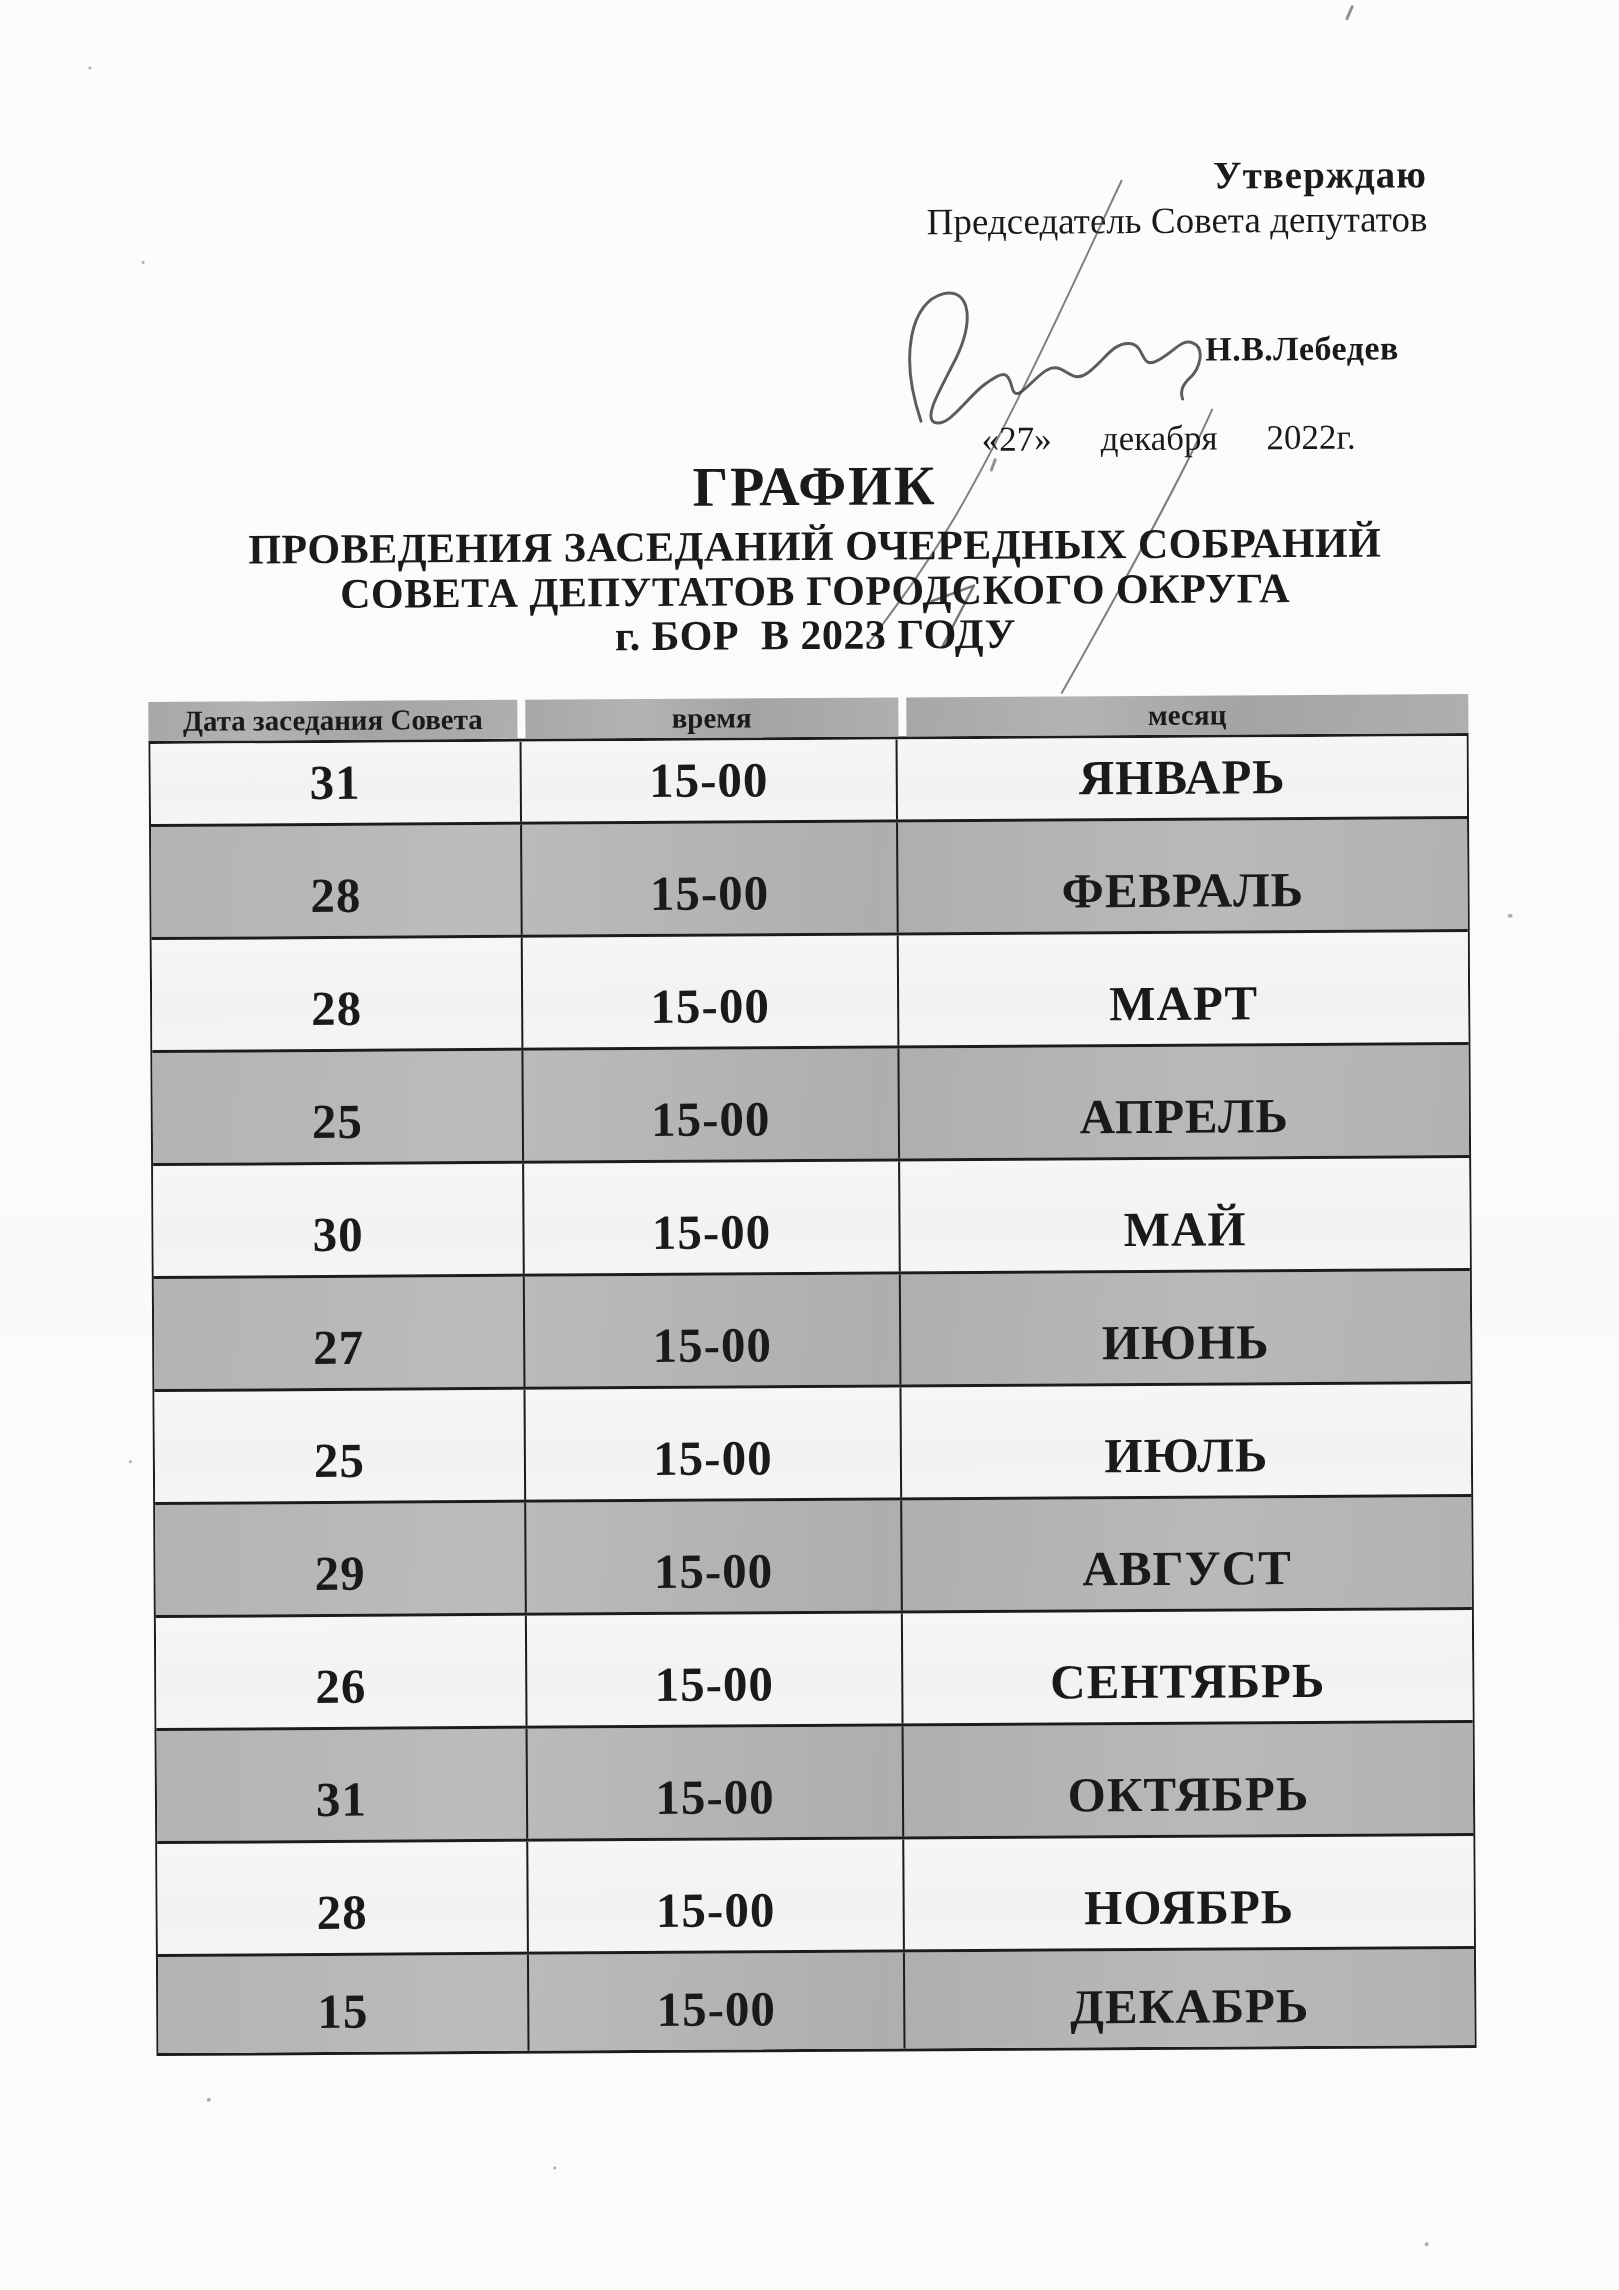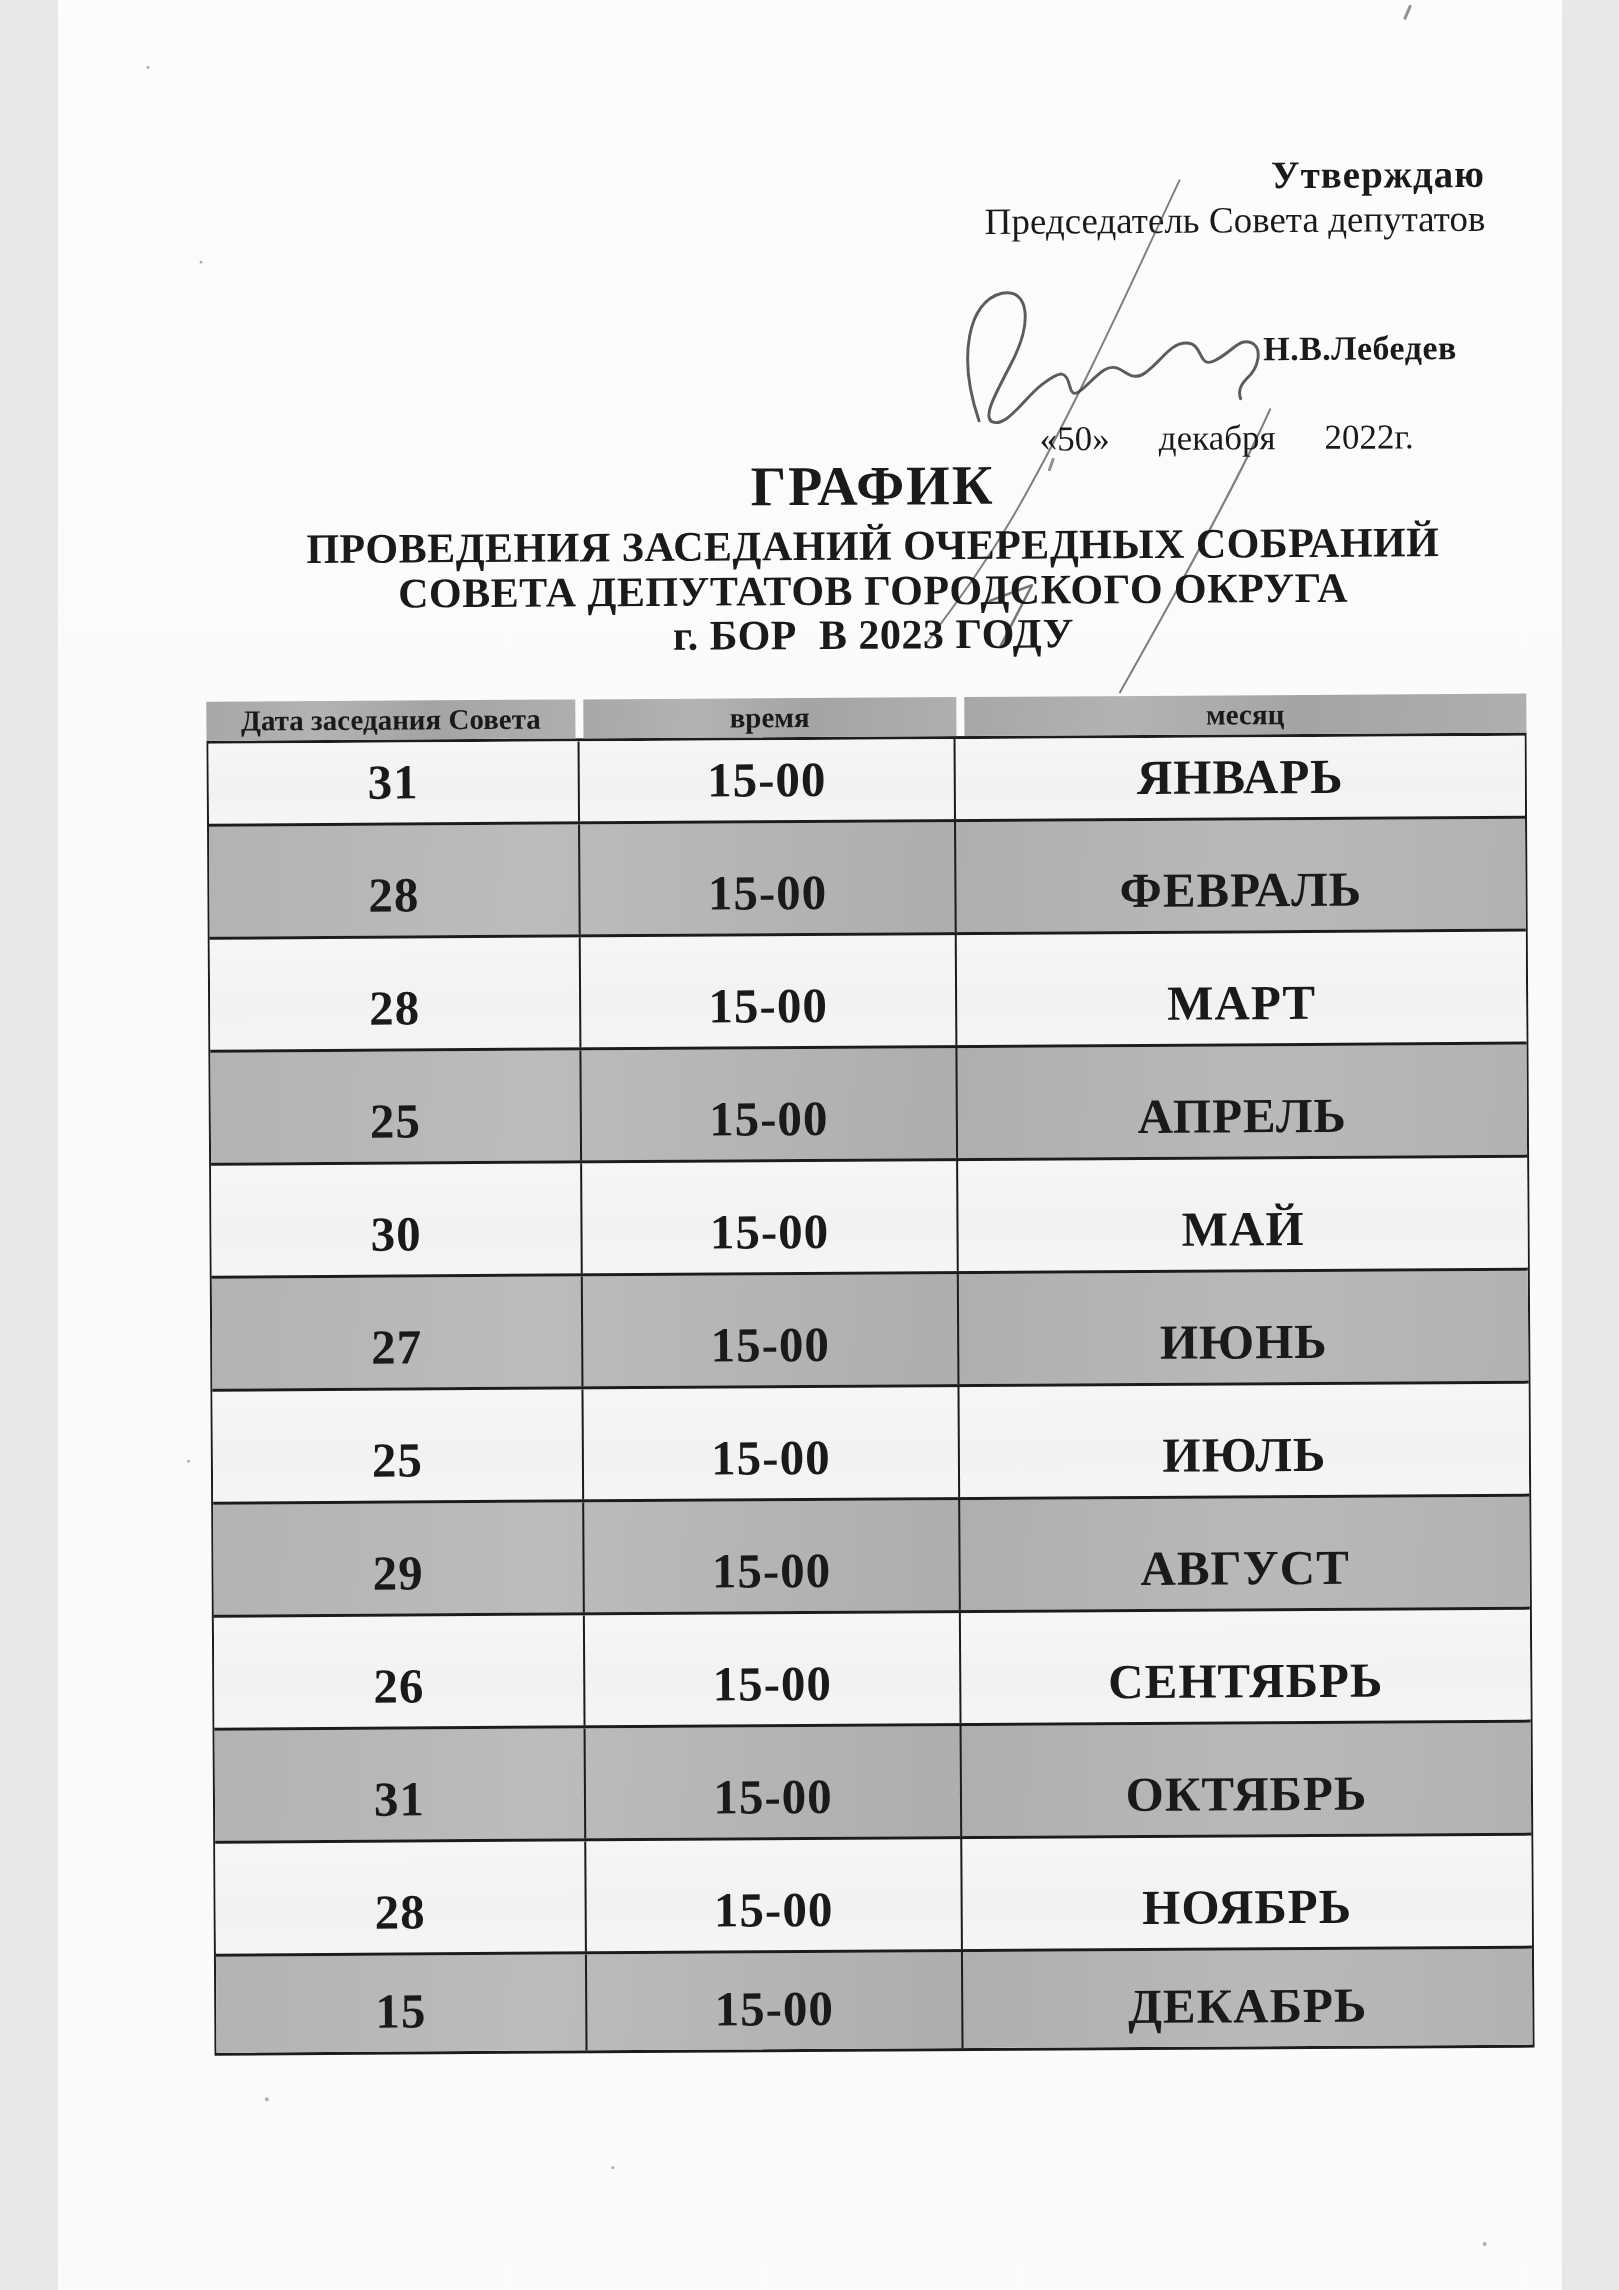--- a/index.html
+++ b/index.html
@@ -1,17 +1,17 @@
 <!DOCTYPE html>
 <html><head>
 <meta charset="utf-8">
 <style>
   html,body{margin:0;padding:0;background:#e8e8e6;}
   .page{
-    position:relative; width:1504px; height:2291px; margin:0 auto;
+    position:relative; width:1619px; height:2291px; margin:0 auto;
     background:linear-gradient(180deg,#fcfcfb 0%,#fafaf8 55%,#fbfbf9 100%);
     overflow:hidden;
     font-family:"Liberation Serif","DejaVu Serif",serif;
     color:#1a1a1a;
   }
   .sheet{position:absolute; inset:0; transform:rotate(-0.35deg);}
 
   
   .approval{position:absolute; top:155px; left:0; width:1433px; text-align:right; line-height:1.18;}
   .approve-label{font-size:39px; font-weight:bold; letter-spacing:1px;}
@@ -70,21 +70,21 @@
       <path d="M86 262 C64 196, 76 140, 110 132 C138 127, 142 162, 118 206 C103 235, 90 257, 99 263
                C114 270, 133 238, 151 225 C170 211, 175 211, 179 228 C183 246, 197 222, 214 211
                C232 200, 238 227, 256 214 C274 201, 281 184, 298 184 C316 184, 309 211, 327 202
                C345 193, 352 179, 364 184 C376 189, 372 210, 359 221 C354 226, 350 233, 353 241" fill="none" stroke="#3f3f3f" stroke-width="3" opacity="0.85" stroke-linecap="round"></path>
       <path d="M95 446 L139 430 L106 493" fill="none" stroke="#4a4a4a" stroke-width="2.5" opacity="0.75" stroke-linejoin="round"></path>
     </svg>
 
     <div class="approver-name">Н.В.Лебедев</div>
 
     <div class="approval-date">
-      <span>«50»</span>
+      <span>«27»</span>
       <span>декабря</span>
       <span>2022г.</span>
     </div>
 
     <div class="doc-title">
       <div class="title-l1">ГРАФИК</div>
       <div class="title-l2">ПРОВЕДЕНИЯ ЗАСЕДАНИЙ ОЧЕРЕДНЫХ СОБРАНИЙ</div>
       <div class="title-l3">СОВЕТА ДЕПУТАТОВ ГОРОДСКОГО ОКРУГА</div>
       <div class="title-l4">г. БОР&nbsp; В 2023 ГОДУ</div>
     </div>

